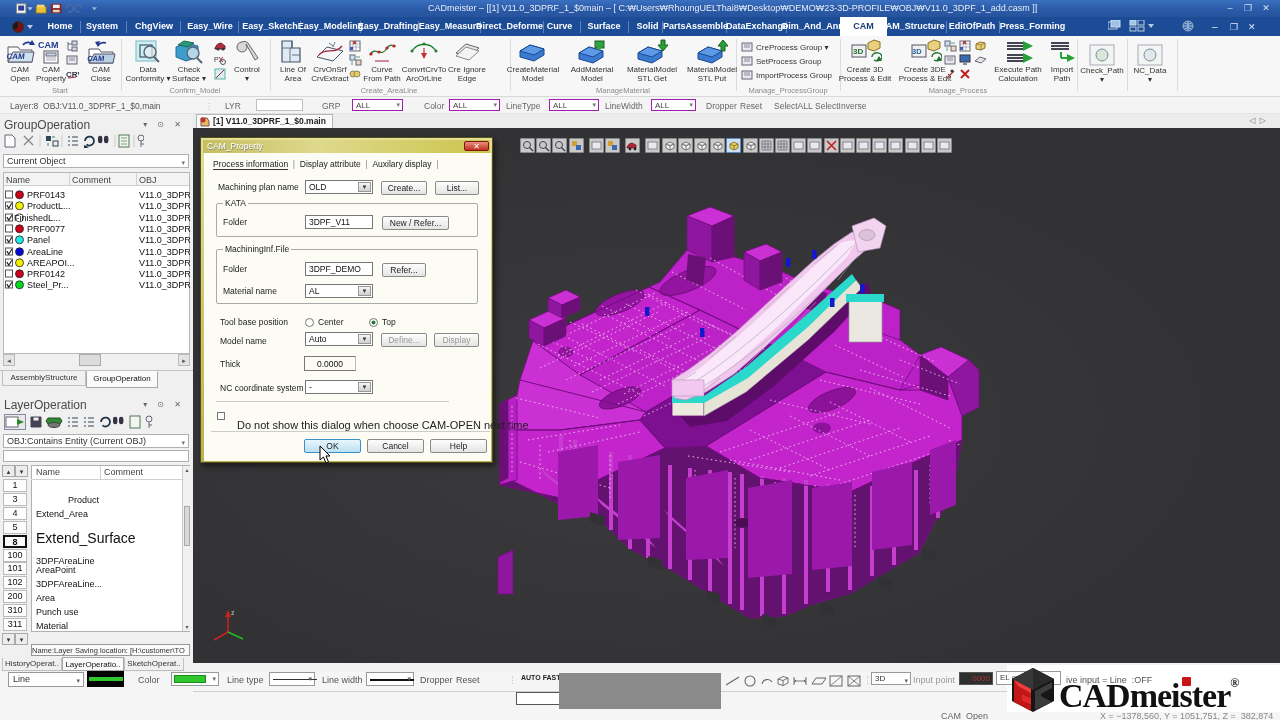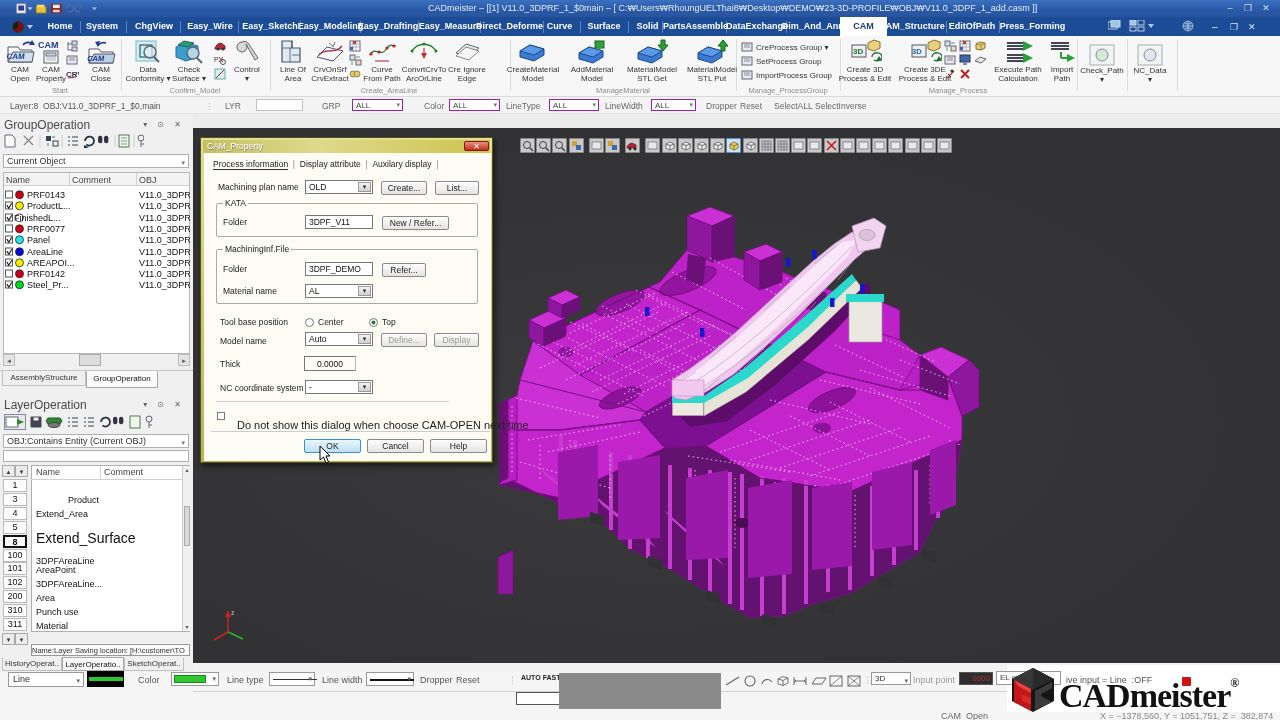--- a/index.html
+++ b/index.html
@@ -576,20 +576,27 @@
 <div class="abs" style="left:36px;top:493px;font-size:9px;color:#111;">Punch use</div>
 <div class="abs" style="left:36px;top:507px;font-size:9px;color:#111;">Material</div>
 <div class="abs" style="left:31px;top:530px;width:159px;height:12px;background:#fafafa;border:1px solid #999;font-size:7.5px;color:#333;line-height:11px;white-space:nowrap;overflow:hidden;">Name:Layer Saving location: [H:\customer\TO</div>
 <div class="abs" style="left:0px;top:543px;width:193px;height:15px;">
 <div class="abs" style="left:2px;top:1px;width:60px;height:13px;background:#f0f0f0;border:1px solid #c0c0c0;border-top:none;font-size:8px;color:#333;text-align:center;line-height:12px;">HistoryOperat..</div>
 <div class="abs" style="left:62px;top:0px;width:62px;height:14px;background:#fafafa;border:1px solid #a8a8a8;font-size:8px;color:#111;text-align:center;line-height:13px;">LayerOperatio..</div>
 <div class="abs" style="left:124px;top:1px;width:60px;height:13px;background:#f0f0f0;border:1px solid #c0c0c0;border-top:none;font-size:8px;color:#333;text-align:center;line-height:12px;">SketchOperat..</div>
       </div>
 </div>
 <div id="viewport">
+<div id="vptabrow">
+        <div id="vptab"><svg class="abs" style="left:2px;top:1px;" width="12" height="12">
+            <path d="M2 2 h6 l2 3 v5 h-8 z" fill="#e8b860" stroke="#755"></path>
+            <circle cx="4" cy="4" r="2.5" fill="#c03030"></circle>
+          </svg>[1] V11.0_3DPRF_1_$0.main</div>
+<div class="abs" style="right:14px;top:2px;font-size:8px;color:#777;">◁&nbsp;&nbsp;▷</div>
+      </div>
 <div id="vpdark">
 <svg class="abs" style="left:-1px;top:-1px;" width="1087" height="535" viewBox="193 128 1087 535" preserveAspectRatio="none">
 <rect x="193" y="128" width="1087" height="535" fill="#323234"></rect>
 <defs>
             <radialGradient id="bgg" cx="0.42" cy="0.55" r="0.55">
               <stop offset="0%" stop-color="#3b3b3d"></stop>
               <stop offset="100%" stop-color="#323234"></stop>
             </radialGradient>
           </defs>
 <rect x="193" y="128" width="1087" height="535" fill="url(#bgg)"></rect>

